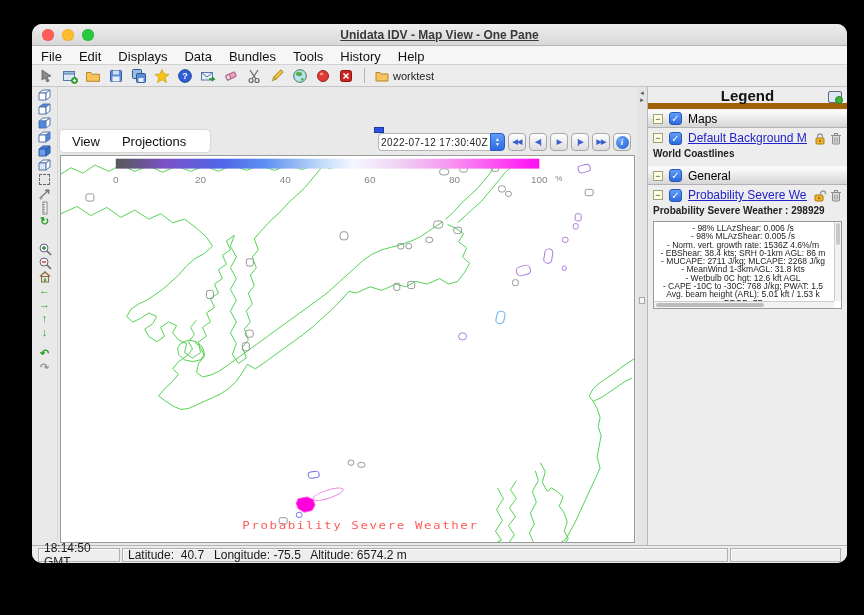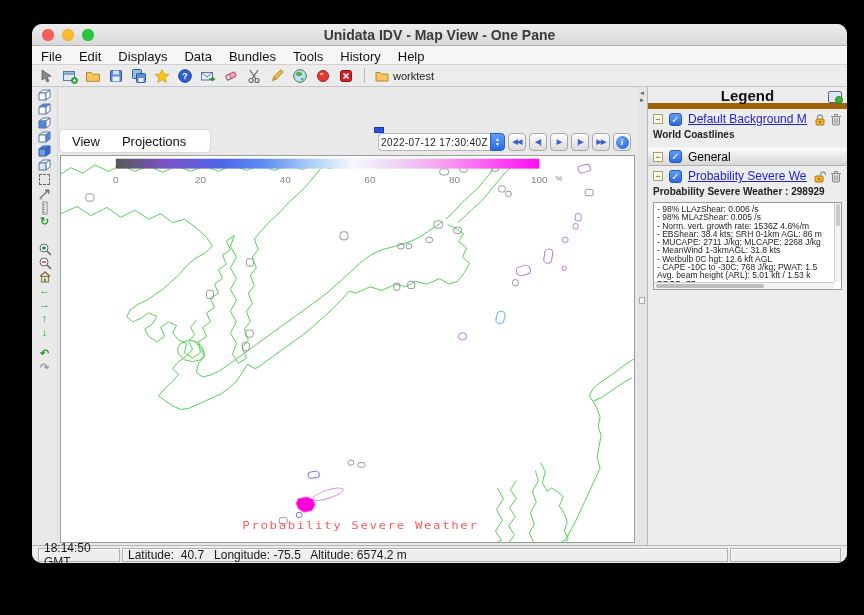--- a/index.html
+++ b/index.html
@@ -11,21 +11,21 @@
             display:flex; flex-direction:column; }
   
   .titlebar { height:22px; flex:0 0 22px; background:linear-gradient(#eeedee,#d9d8d9);
               border-bottom:1px solid #b6b5b6; position:relative;
               display:flex; align-items:center; justify-content:center; }
   .lights { position:absolute; left:10px; top:5px; display:flex; gap:8px; }
   .light { width:12px; height:12px; border-radius:50%; }
   .light.r { background:#ff5f57; box-shadow:inset 0 0 1px #c9423c; }
   .light.y { background:#febc2e; box-shadow:inset 0 0 1px #c08b1d; }
   .light.g { background:#28c840; box-shadow:inset 0 0 1px #1d9230; }
-  .wtitle { font-size:14px; font-weight:bold; color:#3a3a3a; }
+  .wtitle { font-size:12px; font-weight:bold; color:#3a3a3a;text-decoration:underline; }
   
   .menubar { height:19px; flex:0 0 19px; background:#f6f6f6; border-bottom:1px solid #d2d2d2;
              display:flex; align-items:flex-end; padding-left:9px; gap:17px;
              font-size:13px; color:#111; }
   .menubar span { cursor:default; }
   
   .toolbar { height:22px; flex:0 0 22px; background:#ececec; border-bottom:1px solid #c4c4c4;
              display:flex; align-items:center; padding-left:7px; gap:7px; }
   .tb-ic { width:16px; height:16px; display:flex; align-items:center; justify-content:center; }
   .tb-sep { width:1px; height:15px; background:#b5b5b5; margin:0 3px; }
@@ -110,21 +110,21 @@
          font-size:9px; line-height:8px; text-align:center; color:#333; }
   .exp::after { content:"\2212"; }
   .cb { width:13px; height:13px; flex:0 0 13px; border-radius:3px;
         background:linear-gradient(#5f9df8,#2e6ae0); border:1px solid #2857b8;
         color:#fff; font-size:10px; line-height:12px; text-align:center; }
   .cb::after { content:"\2713"; }
   .push { margin-left:auto; display:flex; align-items:center; gap:3px; }
   .details { height:88px; flex:0 0 88px; margin:2px 5px; background:#fff;
              border:1px solid #999; position:relative; overflow:hidden;
              padding:2px 12px 8px 3px; font-size:8.5px; line-height:8.3px; color:#222;
-             white-space:nowrap; }
+             white-space:nowrap;text-align:center; }
   .vsb { position:absolute; right:0; top:0; bottom:7px; width:7px; background:#f2f2f2;
          border-left:1px solid #ccc; }
   .vsb-thumb { position:absolute; top:1px; left:1px; width:4px; height:22px;
                background:#c8c8c8; border-radius:2px; }
   .hsb { position:absolute; left:0; right:7px; bottom:0; height:7px; background:#f2f2f2;
          border-top:1px solid #ccc; }
   .hsb-thumb { position:absolute; top:1px; left:2px; width:60%; height:4px;
                background:#bdbdbd; border-radius:2px; }
   
   .statusbar { height:18px; flex:0 0 18px; background:#ececec; border-top:1px solid #b5b5b5;
@@ -478,20 +478,25 @@
       <div class="split-arrows">◂<br>▸</div>
       <div class="split-handle"></div>
     </div>
 
     <div class="legend">
       <div class="lg-header">
         <span>Legend</span>
         <div class="floatbtn"></div>
       </div>
 
+      <div class="lg-group">
+        <span class="exp"></span>
+        <span class="cb"></span>
+        <span>Maps</span>
+      </div>
 
       <div class="lg-item">
         <span class="exp"></span>
         <span class="cb"></span>
         <span class="lg-link">Default Background Maps</span>
         <span class="push">
           <svg width="14" height="13">
               <rect x="3" y="6" width="8" height="6" rx="1" fill="#f2b32a" stroke="#a87b12"></rect>
               <path d="M4.5,6 V4.5 a2.5,2.5 0 0 1 5,0 V6" fill="none" stroke="#9a9a9a" stroke-width="1.3"></path>
               <circle cx="7" cy="9" r="1" fill="#7a5a10"></circle>

